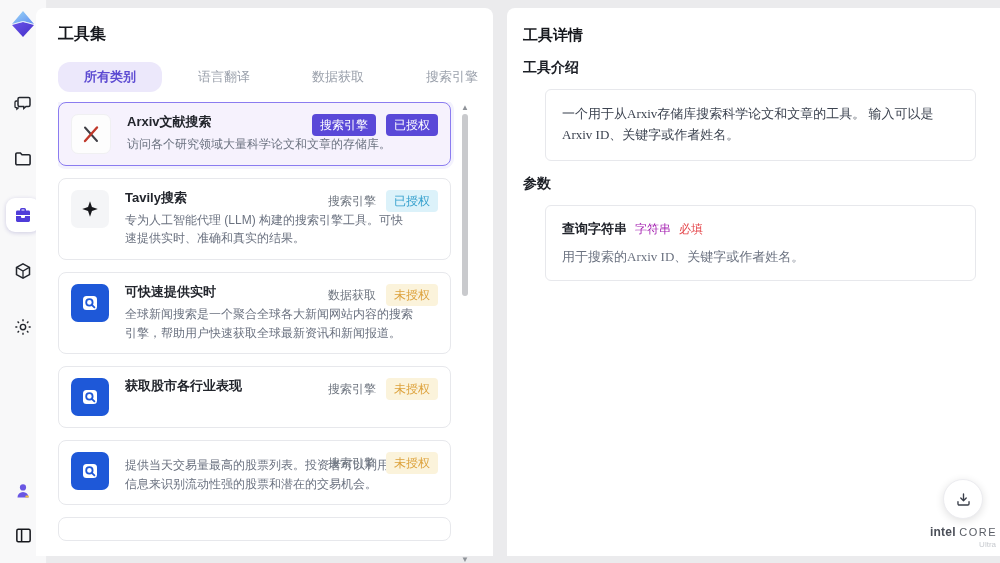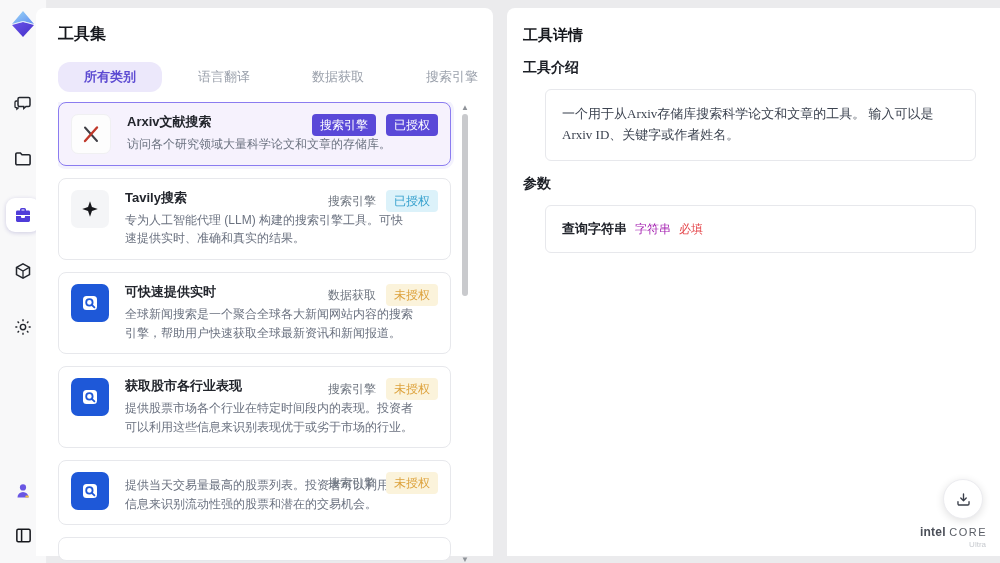--- a/index.html
+++ b/index.html
@@ -70,21 +70,21 @@
   .param-name{font-size:13px;font-weight:700;color:#22252c;}
   .param-type{font-size:12px;color:#a21caf;}
   .param-req{font-size:12px;color:#e5484d;}
   .param-desc{font-size:13px;color:#6b7280;margin-top:9px;line-height:1.5;}
   
   .fab{
     position:absolute;right:17px;bottom:44px;width:38px;height:38px;border-radius:50%;
     background:#fff;border:1px solid #ececf0;box-shadow:0 2px 8px rgba(0,0,0,.12);
     display:flex;align-items:center;justify-content:center;cursor:pointer;
   }
-  .brand{position:absolute;right:14px;bottom:14px;width:66px;text-align:center;color:#4b4f58;}
+  .brand{position:absolute;right:4px;bottom:14px;width:66px;text-align:center;color:#4b4f58;}
   .brand .line1{font-size:12px;letter-spacing:.2px;white-space:nowrap;}
   .brand .intel{font-weight:700;}
   .brand .core{font-weight:400;letter-spacing:1.5px;font-size:11px;color:#5a5e66;}
   .brand .sub{font-size:8px;color:#c7cacf;text-align:right;margin-top:1px;}
 </style>
 </head>
 <body>
 
 <div class="rail">
   <svg class="logo" viewBox="0 0 32 32">
@@ -220,21 +220,20 @@
         <div class="card">
           <div class="tool-icon blue">
             <svg width="20" height="20" viewBox="0 0 20 20" fill="none">
               <rect x="3" y="3" width="14" height="14" rx="3.5" fill="#ffffff"></rect>
               <circle cx="9.4" cy="9.4" r="3.2" stroke="#1e58d8" stroke-width="1.8"></circle>
               <path d="M11.8 11.8 14.4 14.4" stroke="#1e58d8" stroke-width="1.8" stroke-linecap="round"></path>
             </svg>
           </div>
           <div class="tool-text">
             <div class="tool-name">获取股市各行业表现</div>
-            <div class="tool-desc">提供股票市场各个行业在特定时间段内的表现。投资者可以利用这些信息来识别表现优于或劣于市场的行业。</div>
           </div>
           <div class="tags">
             <span class="tag cat-plain">搜索引擎</span>
             <span class="tag pill auth-orange">未授权</span>
           </div>
         </div>
 
         <div class="card">
           <div class="tool-icon blue">
             <svg width="20" height="20" viewBox="0 0 20 20" fill="none">
@@ -278,20 +277,21 @@
       <div class="intro-text">一个用于从Arxiv存储库搜索科学论文和文章的工具。 输入可以是Arxiv ID、关键字或作者姓名。</div>
     </div>
 
     <div class="section-h">参数</div>
     <div class="box">
       <div class="param-head">
         <span class="param-name">查询字符串</span>
         <span class="param-type">字符串</span>
         <span class="param-req">必填</span>
       </div>
+      <div class="param-desc">用于搜索的Arxiv ID、关键字或作者姓名。</div>
     </div>
   </div>
 </div>
 
 <div class="fab">
   <svg width="17" height="17" viewBox="0 0 20 20" fill="none" stroke="#3a3f4a" stroke-width="1.6" stroke-linecap="round">
     <path d="M10 3.5v8M10 11.5 6.8 8.3M10 11.5l3.2-3.2"></path>
     <path d="M3.5 12.5v2.6a1.4 1.4 0 0 0 1.4 1.4h10.2a1.4 1.4 0 0 0 1.4-1.4v-2.6"></path>
   </svg>
 </div>

